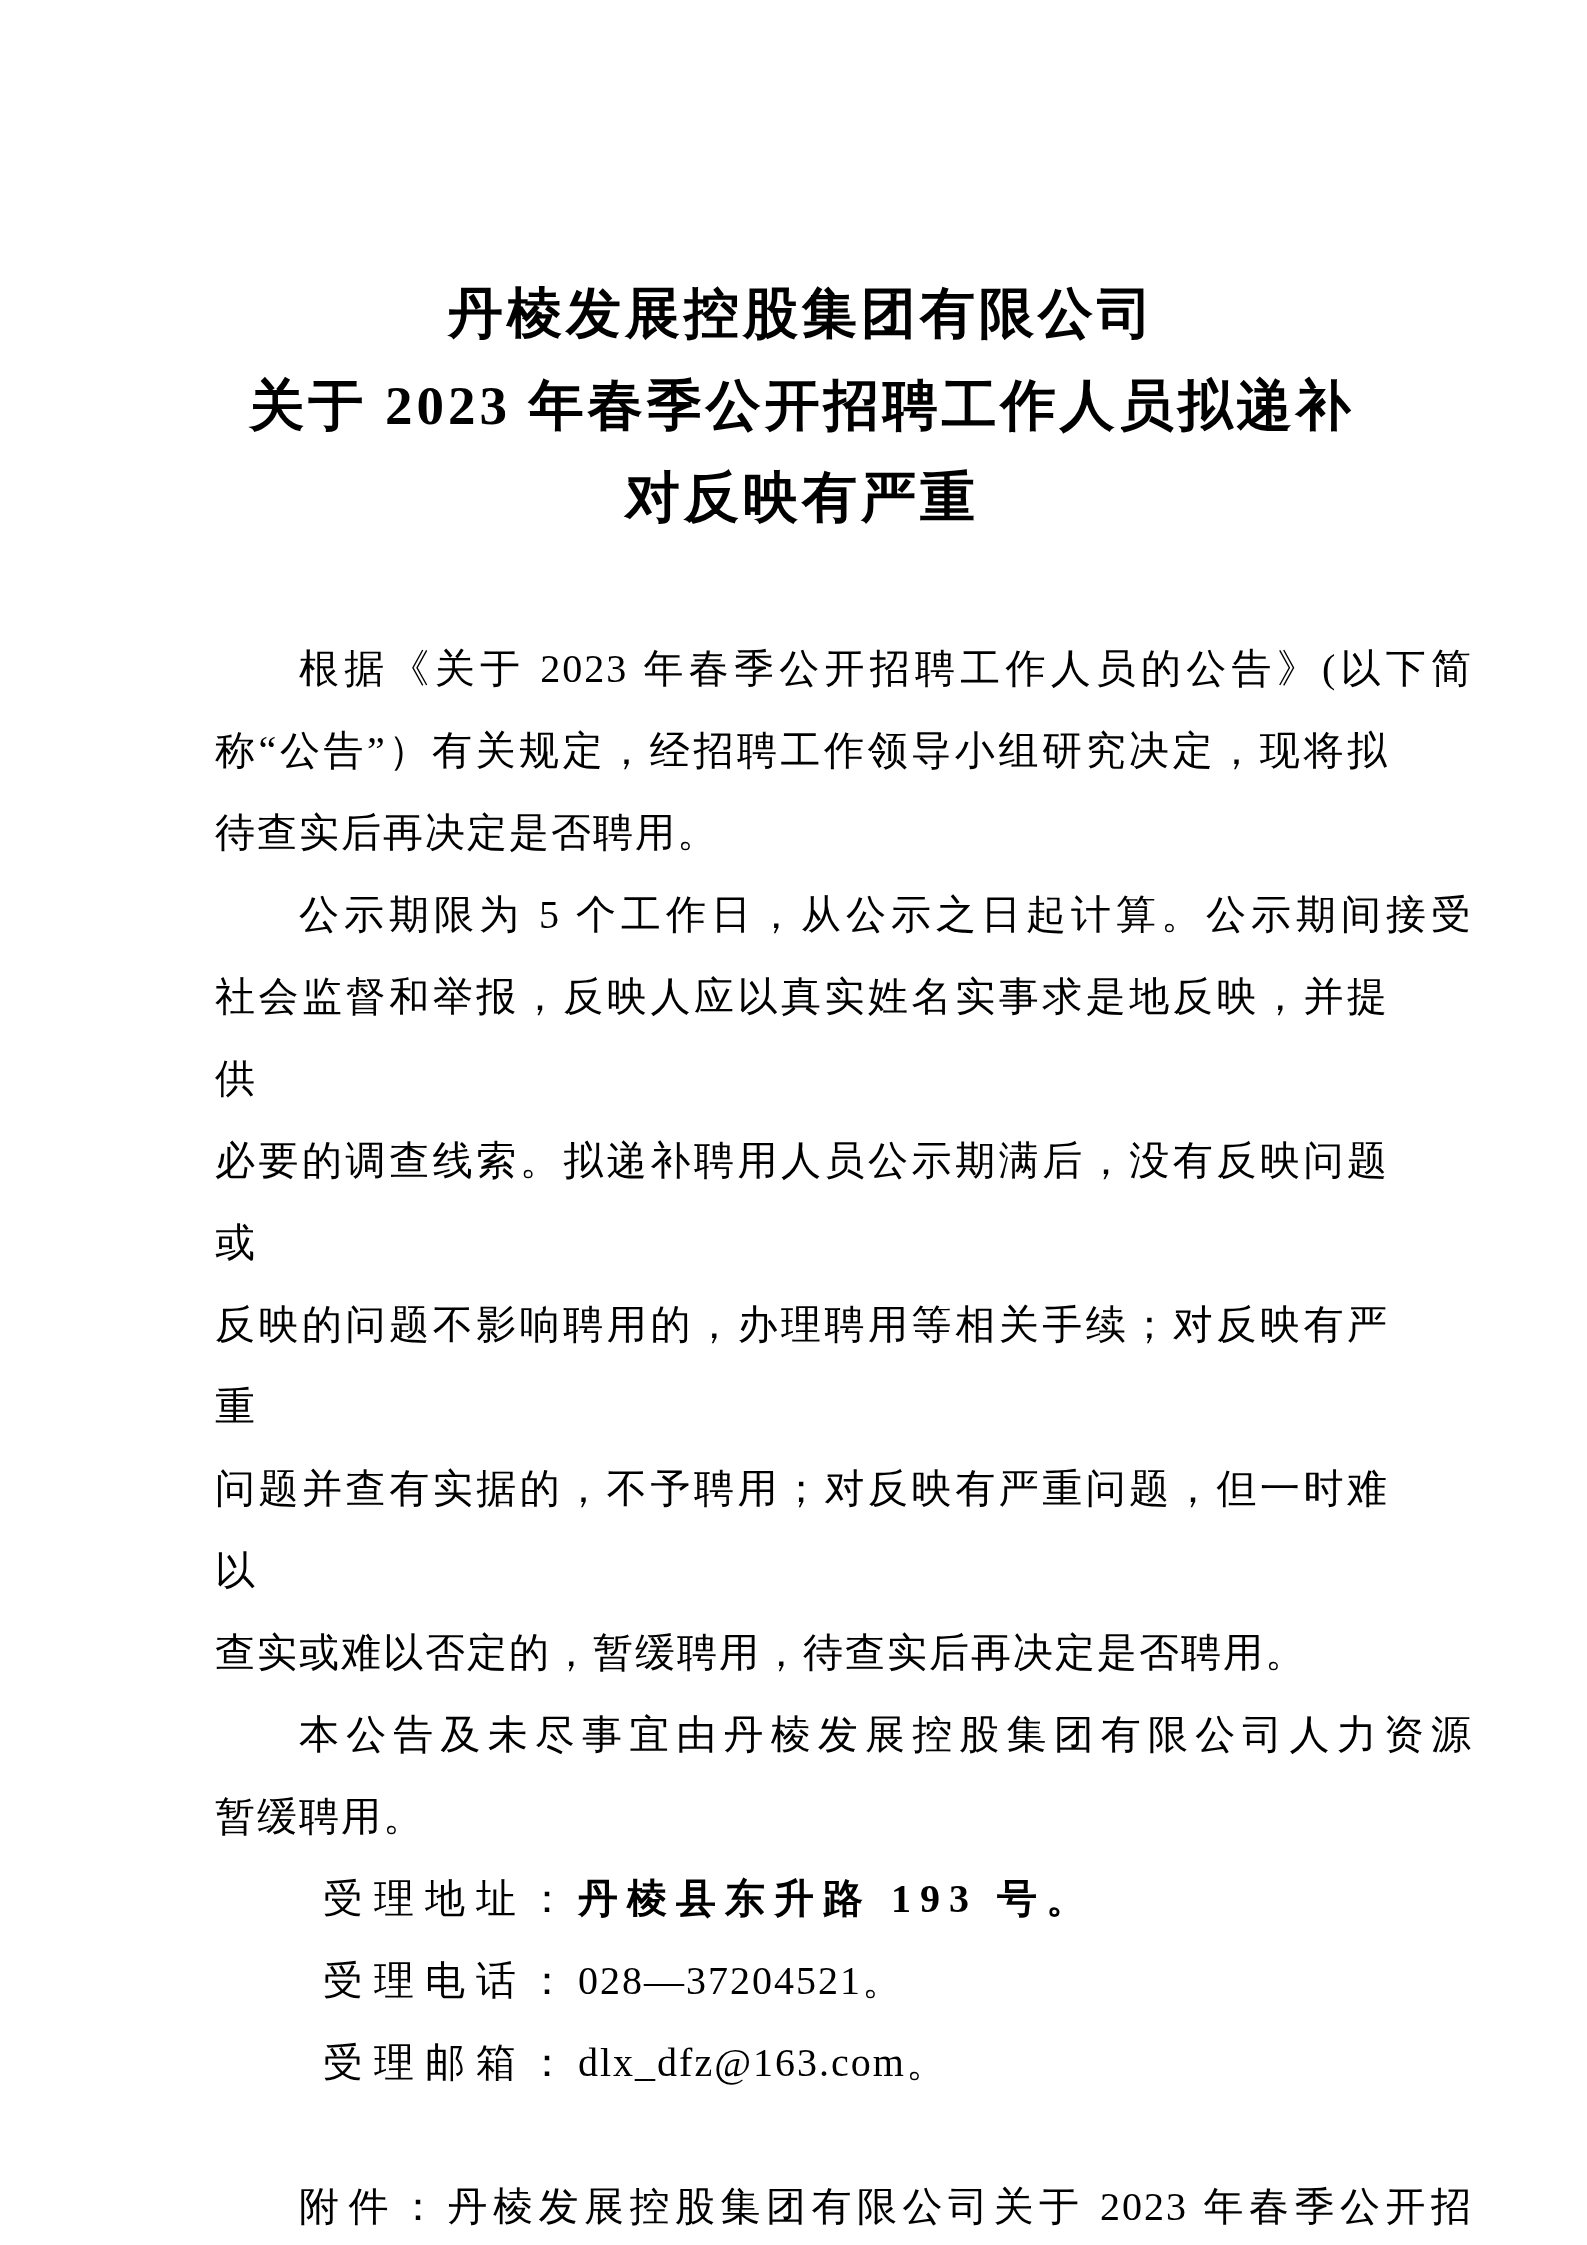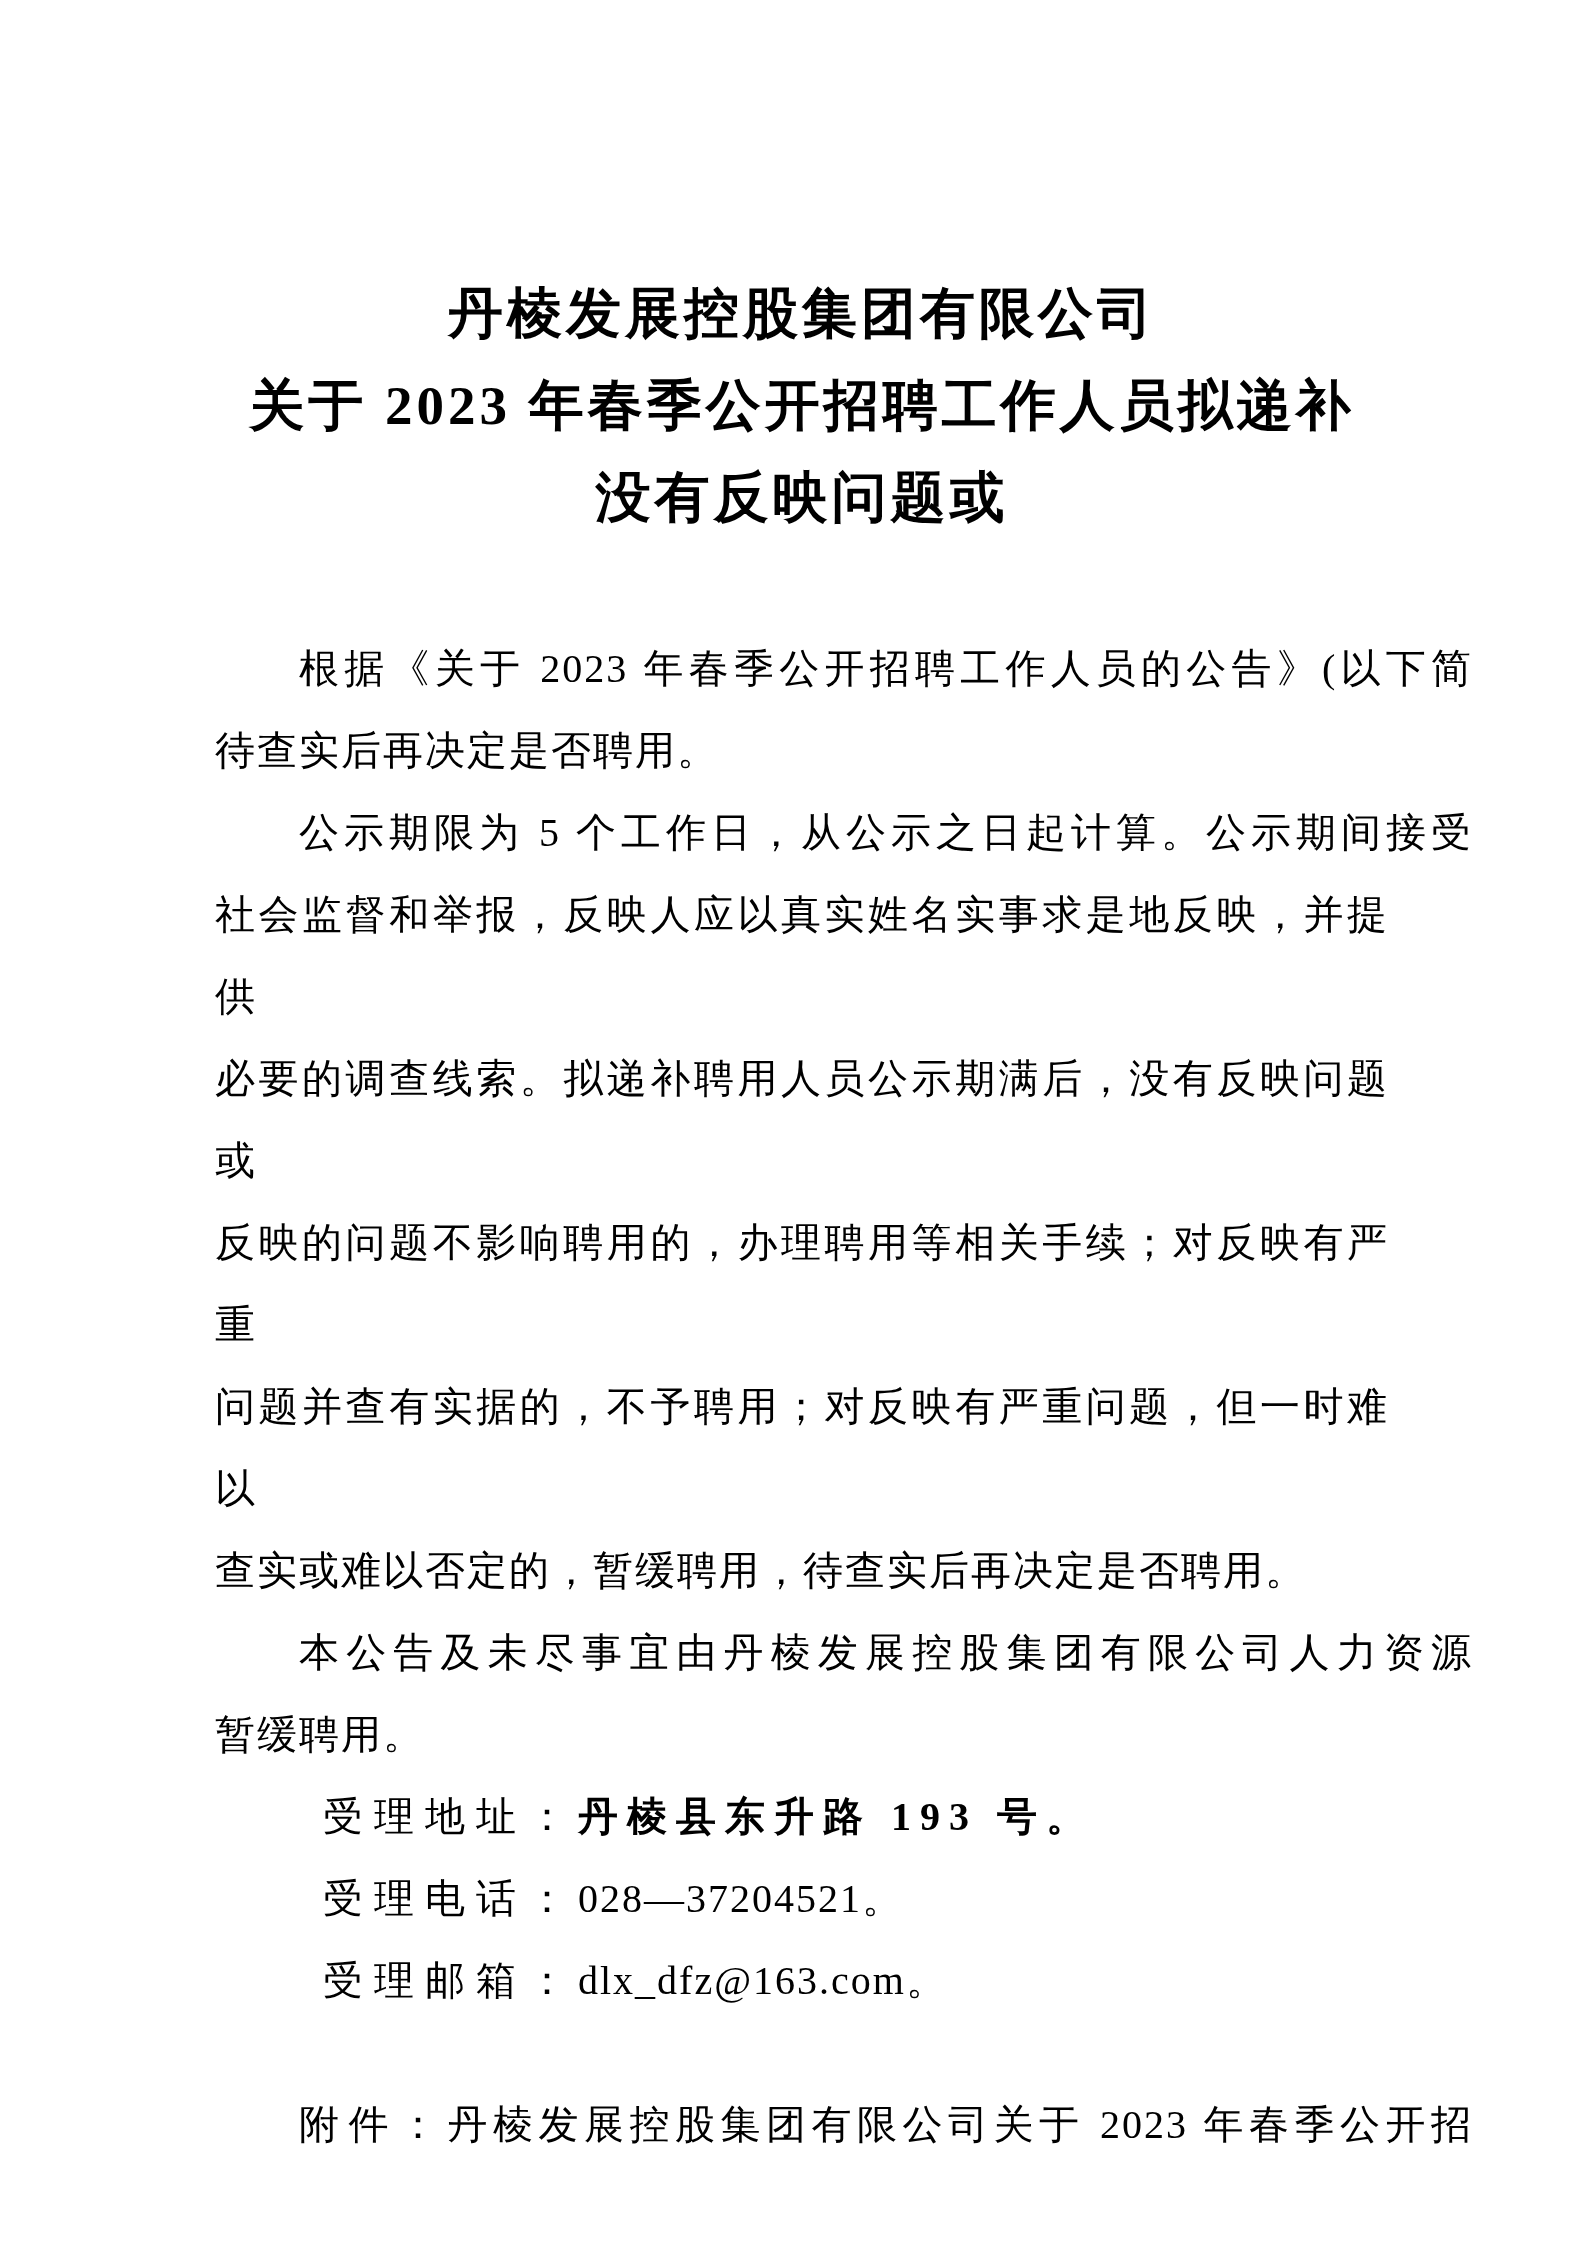--- a/index.html
+++ b/index.html
@@ -58,27 +58,28 @@
 </style>
 </head>
 <body>
 
 <div class="page">
   <div class="content">
 
     <div class="title-block">
       <div class="ln">丹棱发展控股集团有限公司</div>
       <div class="ln">关于 2023 年春季公开招聘工作人员拟递补</div>
-      <div class="ln">没有反映问题或</div>
+      <div class="ln">对反映有严重</div>
     </div>
 
     <div class="body-block">
 
       <div>
         <div class="ln indent just">根据《关于 2023 年春季公开招聘工作人员的公告》(以下简</div>
+        <div class="ln just">称“公告”）有关规定，经招聘工作领导小组研究决定，现将拟</div>
         <div class="ln">待查实后再决定是否聘用。</div>
       </div>
 
       <div>
         <div class="ln indent just">公示期限为 5 个工作日，从公示之日起计算。公示期间接受</div>
         <div class="ln just">社会监督和举报，反映人应以真实姓名实事求是地反映，并提供</div>
         <div class="ln just">必要的调查线索。拟递补聘用人员公示期满后，没有反映问题或</div>
         <div class="ln just">反映的问题不影响聘用的，办理聘用等相关手续；对反映有严重</div>
         <div class="ln just">问题并查有实据的，不予聘用；对反映有严重问题，但一时难以</div>
         <div class="ln">查实或难以否定的，暂缓聘用，待查实后再决定是否聘用。</div>

